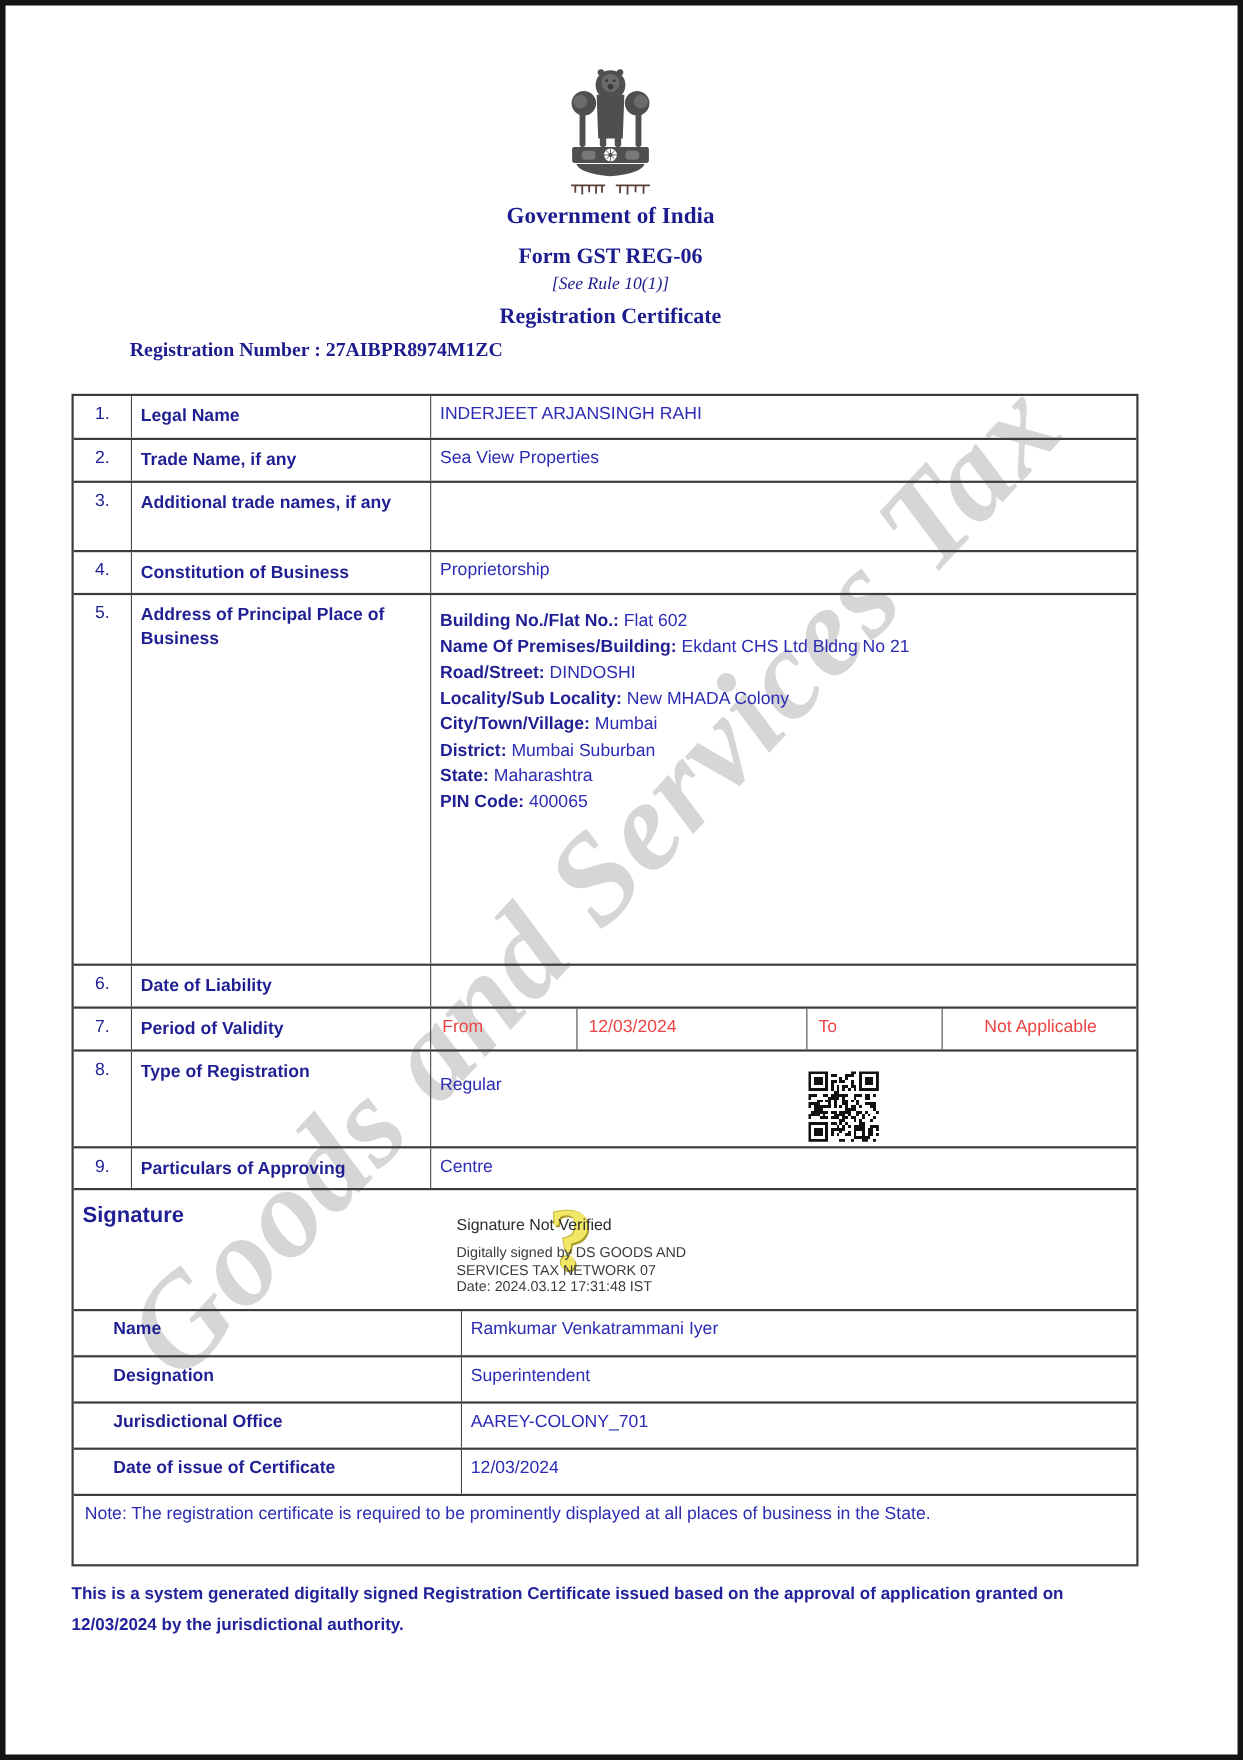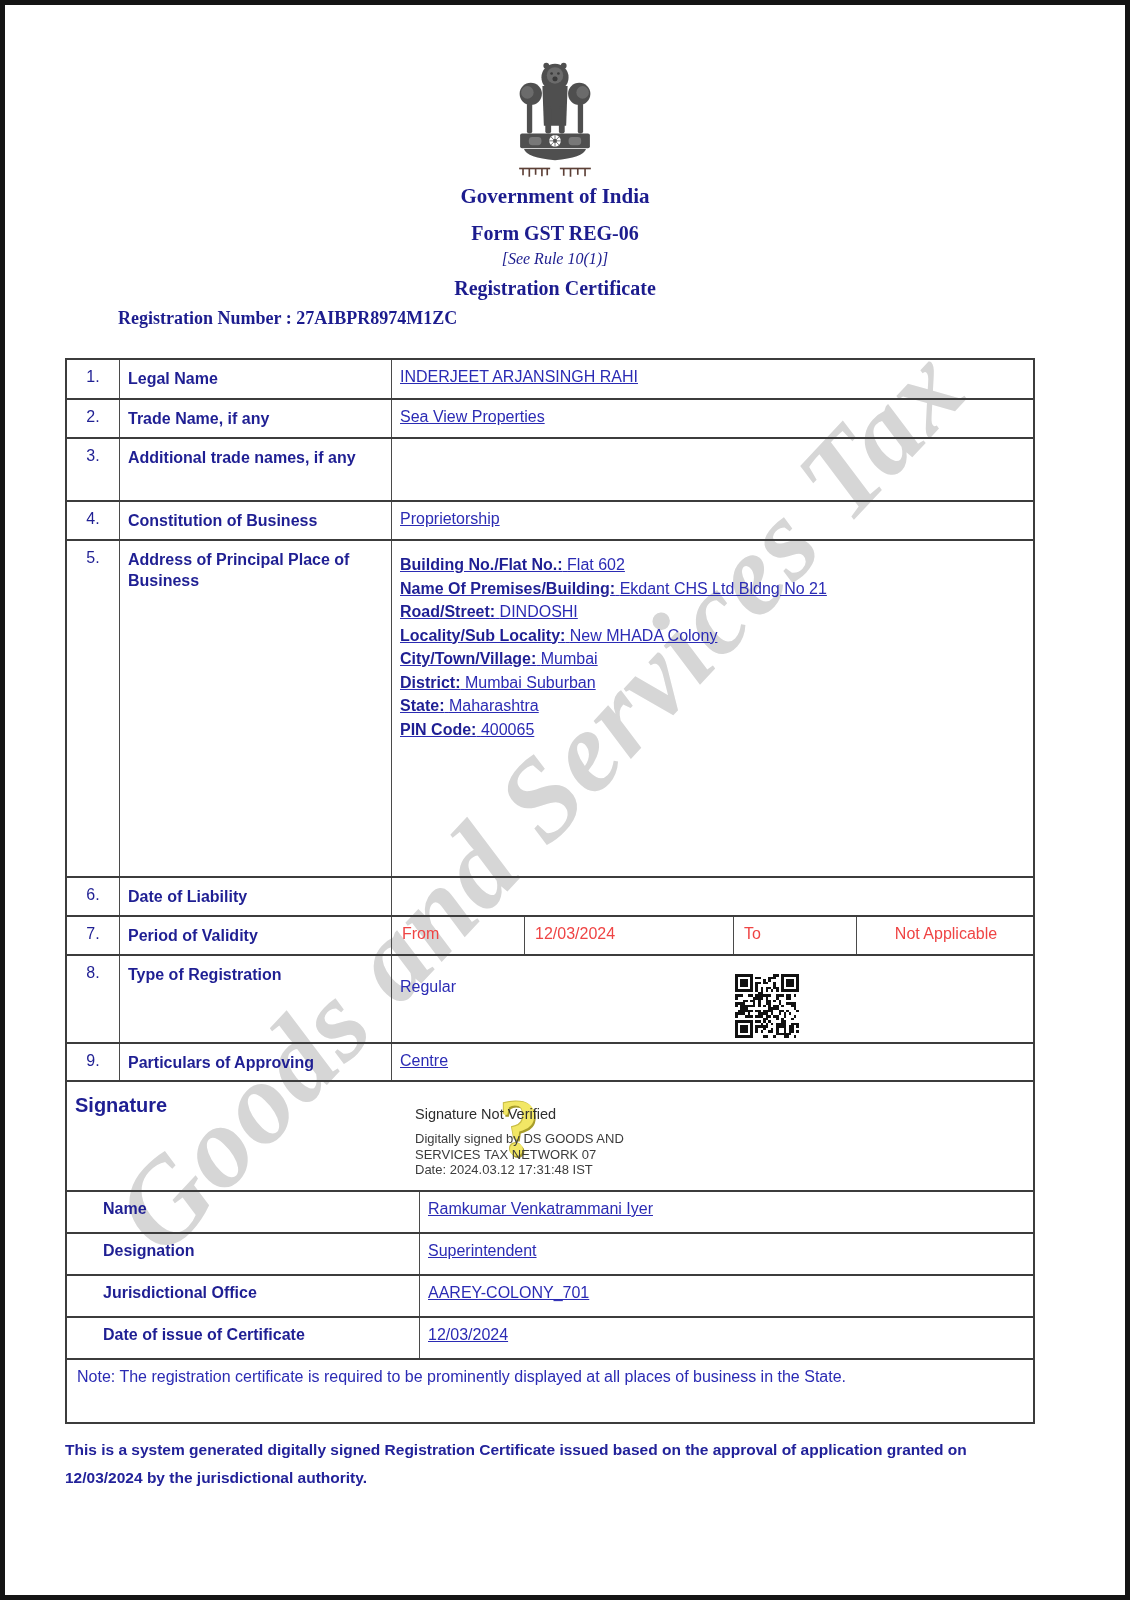--- a/index.html
+++ b/index.html
@@ -25,21 +25,21 @@
   .h-cert{top:277px;font-size:20px;font-weight:bold;}
   .h-regno{position:absolute;left:118px;top:308px;z-index:1;
     font-family:"Liberation Serif",serif;font-size:18px;font-weight:bold;color:#1c1c8e;}
   
   .tbl{position:absolute;left:65px;top:358px;width:970px;z-index:1;
     border:2px solid #3c3c3c;box-sizing:border-box;background:transparent;}
   .tr{display:flex;border-bottom:2px solid #3c3c3c;box-sizing:border-box;position:relative;}
   .tr:last-child{border-bottom:none;}
   .td{box-sizing:border-box;border-right:1px solid #4a4a4a;padding:8px 8px 4px 8px;
     font-size:16px;overflow:hidden;}
-  .td:last-child{border-right:none;text-decoration:underline;}
+  .td:last-child{border-right:none;}
   .td-no{width:53px;text-align:center;color:#1f1f93;}
   .td-label{width:272px;font-weight:bold;color:#1f1f93;padding-right:26px;line-height:21px;}
   .td-label2{width:325px;font-weight:bold;color:#1f1f93;margin-left:28px;}
   .td-value{flex:1;color:#2b2bb4;}
   .sub{box-sizing:border-box;border-right:1px solid #4a4a4a;padding:8px 8px 0 10px;
     font-size:16px;color:#ef4444;}
   .sub:last-child{border-right:none;text-align:center;}
   .addr-line{line-height:23.5px;color:#2b2bb4;}
   .addr-line b{color:#1f1f93;}
   .qrbox{position:absolute;left:343px;top:18px;width:64px;height:64px;}

